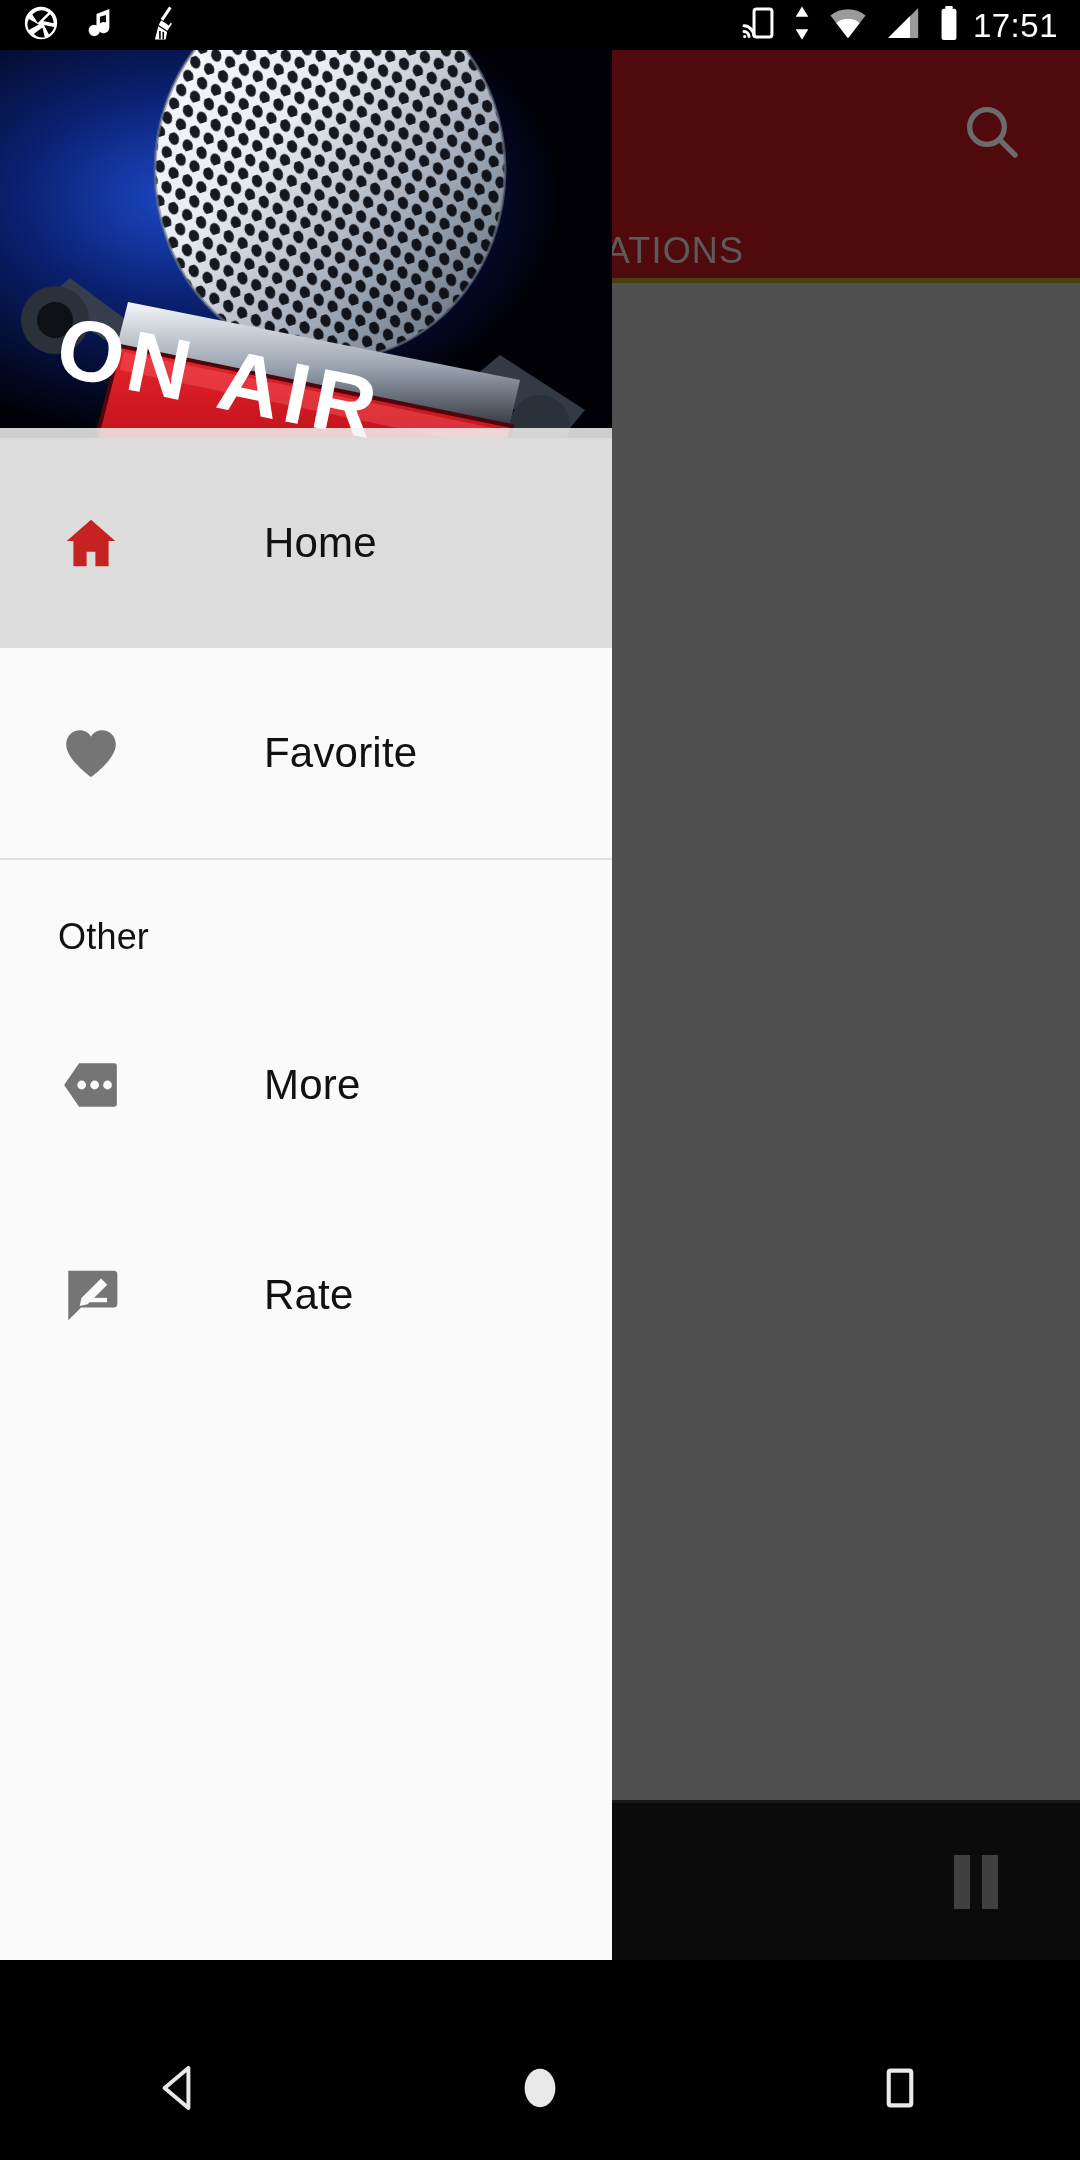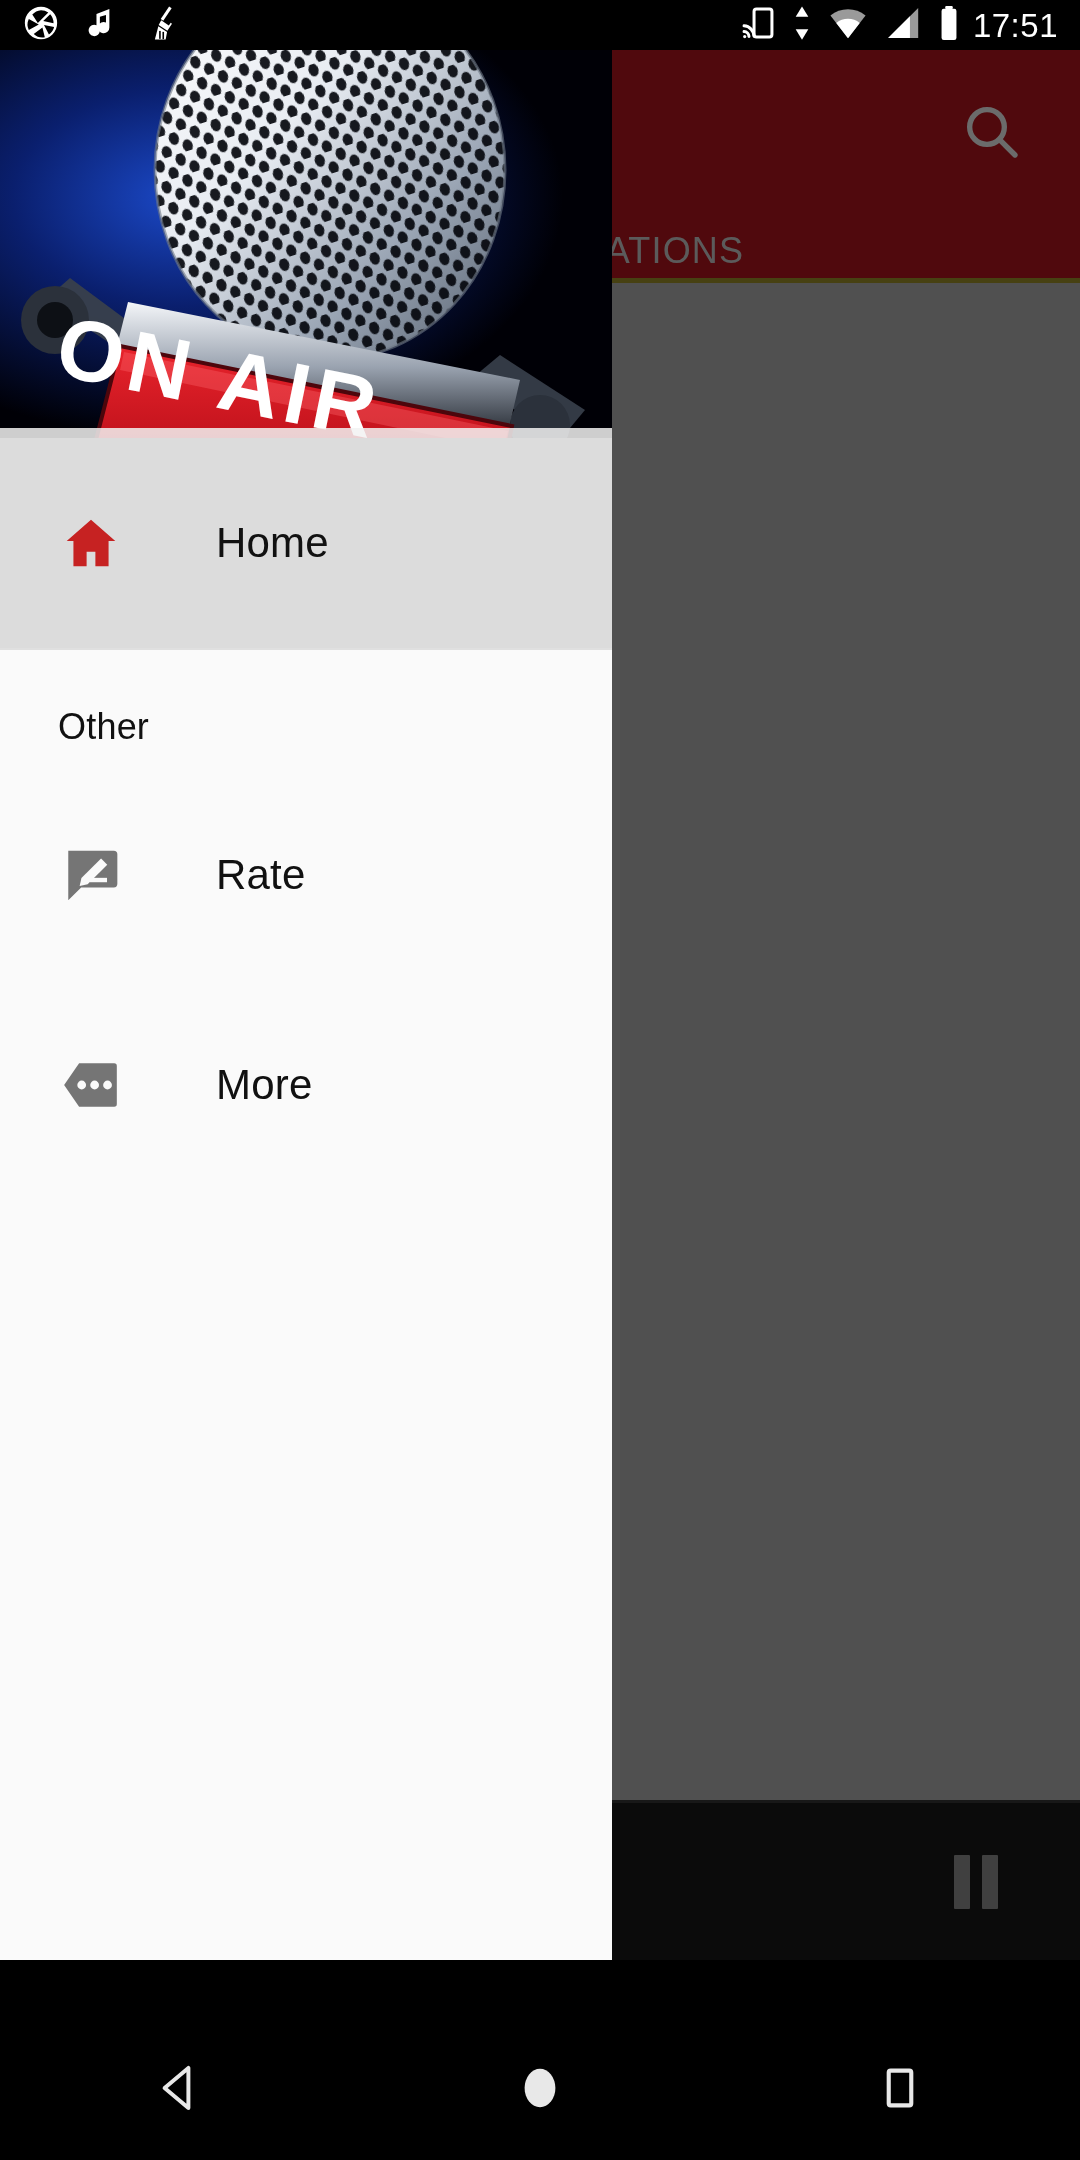--- a/index.html
+++ b/index.html
@@ -77,20 +77,21 @@
   #drawer-header {
     position:relative; width:612px; height:388px; overflow:hidden;
     background:#000;
   }
   .hdr-img { position:absolute; inset:0; }
 
   .nav-section { background:#fafafa; }
   .nav-item {
     display:flex; align-items:center; height:210px; padding-left:58px;
     background:#fafafa;
+    gap:48px;
   }
   .nav-item.selected { background:#dcdcdc; }
   .nav-icon {
     width:66px; height:66px; display:flex; align-items:center;
     justify-content:center; flex:0 0 66px;
   }
   .nav-label {
     margin-left:92px; font-size:42px; color:#111; font-weight:400;
     letter-spacing:0.2px;
   }
@@ -222,48 +223,56 @@
 
       <div class="nav-item selected">
         <span class="nav-icon">
           <svg width="62" height="62" viewBox="0 0 24 24" fill="#c62222">
             <path d="M12 3 L2.6 11.2 h2.6 V21 h5.1 v-5.6 h3.4 V21 h5.1 v-9.8 h2.6 Z"></path>
           </svg>
         </span>
         <span class="nav-label">Home</span>
       </div>
 
-
-      <div class="divider"></div>
-
-      <div class="section-title">Other</div>
-
       <div class="nav-item">
         <span class="nav-icon">
-          <svg width="62" height="62" viewBox="0 0 24 24">
-            <path d="M3.2 2.6 h17.6 a1.4 1.4 0 0 1 1.4 1.4 v11.4 a1.4 1.4 0 0 1 -1.4 1.4 H8.2 L3.2 21.8 Z" fill="#757575"></path>
-            <path d="M15.9 5.6 L8.3 13.2 l-0.7 3.1 3.1 -0.7 7.6 -7.6 Z" fill="#fafafa"></path>
-            <rect x="11.6" y="13.1" width="6.6" height="1.7" fill="#fafafa"></rect>
+          <svg width="62" height="62" viewBox="0 0 24 24" fill="#757575">
+            <path d="M12 21.3 C12 21.3 2.4 14.6 2.4 8.7 C2.4 5.5 4.8 3.2 7.7 3.2 C9.6 3.2 11.2 4.2 12 5.7 C12.8 4.2 14.4 3.2 16.3 3.2 C19.2 3.2 21.6 5.5 21.6 8.7 C21.6 14.6 12 21.3 12 21.3 Z"></path>
           </svg>
         </span>
-        <span class="nav-label">Rate</span>
-      </div>
+        <span class="nav-label">Favorite</span>
+      </div>
+
+      <div class="divider"></div>
+
+      <div class="section-title">Other</div>
 
       <div class="nav-item">
         <span class="nav-icon">
           <svg width="62" height="62" viewBox="0 0 24 24">
             <path d="M7.4 3.6 H21 a1 1 0 0 1 1 1 V19.4 a1 1 0 0 1 -1 1 H7.4 L1.6 12 Z" fill="#757575"></path>
             <circle cx="8.4" cy="12" r="1.7" fill="#fafafa"></circle>
             <circle cx="13.4" cy="12" r="1.7" fill="#fafafa"></circle>
             <circle cx="18.4" cy="12" r="1.7" fill="#fafafa"></circle>
           </svg>
         </span>
         <span class="nav-label">More</span>
       </div>
 
+      <div class="nav-item">
+        <span class="nav-icon">
+          <svg width="62" height="62" viewBox="0 0 24 24">
+            <path d="M3.2 2.6 h17.6 a1.4 1.4 0 0 1 1.4 1.4 v11.4 a1.4 1.4 0 0 1 -1.4 1.4 H8.2 L3.2 21.8 Z" fill="#757575"></path>
+            <path d="M15.9 5.6 L8.3 13.2 l-0.7 3.1 3.1 -0.7 7.6 -7.6 Z" fill="#fafafa"></path>
+            <rect x="11.6" y="13.1" width="6.6" height="1.7" fill="#fafafa"></rect>
+          </svg>
+        </span>
+        <span class="nav-label">Rate</span>
+      </div>
+
 
     </div>
   </div>
 
   <div id="statusbar">
     <div class="sb-left">
       <span class="sb-icon">
         <svg width="38" height="38" viewBox="0 0 24 24" fill="#ffffff">
           <path d="M12 1.8 A10.2 10.2 0 1 0 12 22.2 A10.2 10.2 0 1 0 12 1.8 Z M12 3.9 a8.1 8.1 0 0 1 4.6 1.4 L10 12 l-3.5 -5.3 A8.05 8.05 0 0 1 12 3.9 Z M4.3 9.4 l6.3 3.5 -6.3 3.5 A8.1 8.1 0 0 1 4.3 9.4 Z M7.4 18.9 l5.5 -4.1 1.5 6.2 a8.05 8.05 0 0 1 -7 -2.1 Z M17 19.3 L13.9 13.3 l6.4 1.2 A8.1 8.1 0 0 1 17 19.3 Z M19.9 12.2 l-6.5 -1.5 4.4 -4.3 a8.05 8.05 0 0 1 2.1 5.8 Z"></path>
         </svg>

